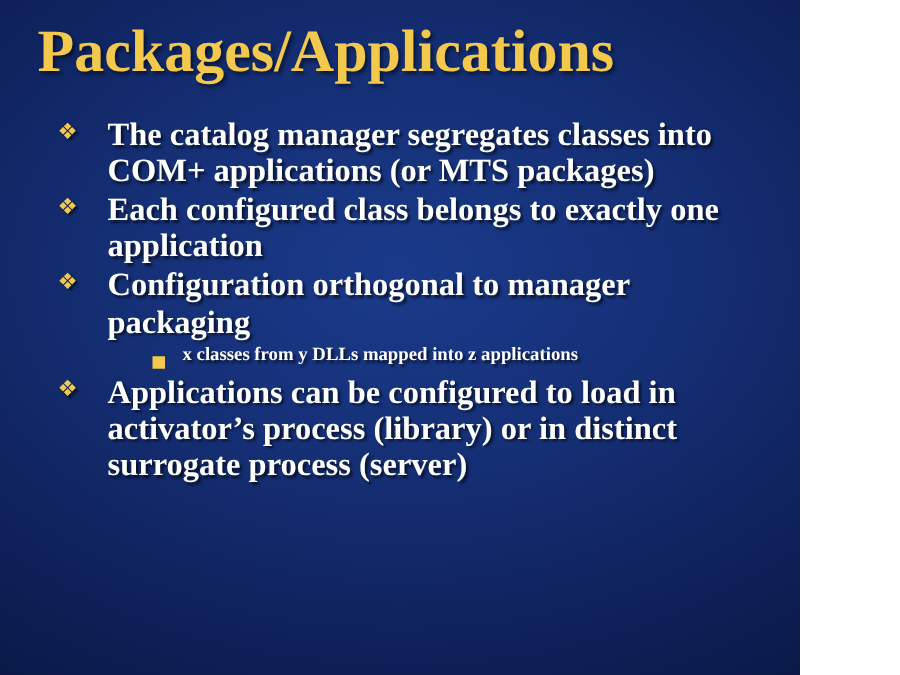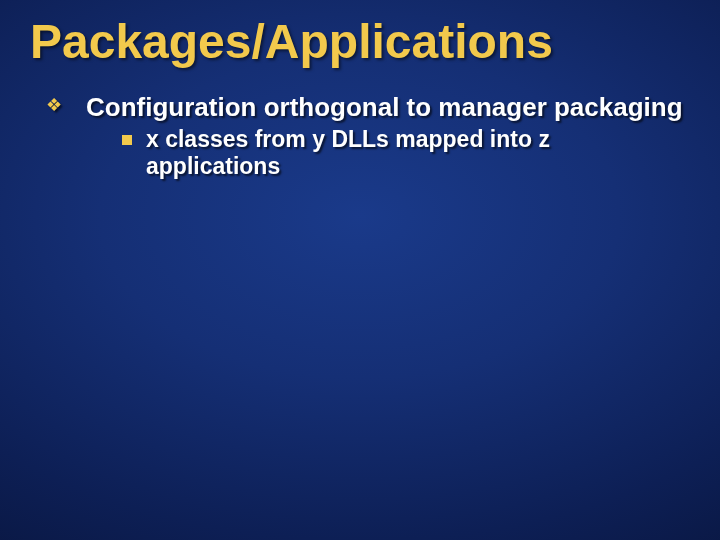--- a/index.html
+++ b/index.html
@@ -4,26 +4,27 @@
 <style>
   html, body {
     margin: 0;
     padding: 0;
     width: 720px;
     height: 540px;
     overflow: hidden;
     font-family: Arial, Helvetica, sans-serif;
   }
   .slide {
-    width: 720px;
+    width: 640px;
     height: 540px;
     background: radial-gradient(ellipse 120% 100% at 50% 40%, #1a3a8a 0%, #152f75 30%, #0d1f55 60%, #050d2a 100%);
     box-sizing: border-box;
     padding: 14px 30px 20px 30px;
     position: relative;
+    font-family: Liberation Serif, serif;
   }
   .title {
     color: #f2c94c;
     font-size: 48px;
     font-weight: bold;
     letter-spacing: 0px;
     margin: 0 0 24px 0;
     text-shadow: 2px 2px 3px rgba(0,0,0,0.5);
   }
   .bullets {
@@ -50,21 +51,21 @@
     font-weight: normal;
     color: #f2c94c;
   }
   .sub {
     list-style: none;
     margin: 4px 0 6px 0;
     padding: 0 0 0 32px;
   }
   .sub > li {
     color: #ffffff;
-    font-size: 23px;
+    font-size: 15px;
     font-weight: bold;
     line-height: 1.15;
     padding-left: 28px;
     position: relative;
     text-shadow: 2px 2px 2px rgba(0,0,0,0.6);
   }
   .sub > li::before {
     content: "";
     position: absolute;
     left: 4px;
@@ -73,20 +74,23 @@
     height: 10px;
     background: #f2c94c;
   }
 </style>
 </head>
 <body>
 
 <div class="slide">
   <h1 class="title">Packages/Applications</h1>
   <ul class="bullets">
+    <li><span>The catalog manager segregates classes into COM+ applications (or MTS packages)</span></li>
+    <li><span>Each configured class belongs to exactly one application</span></li>
     <li>
       <span>Configuration orthogonal to manager packaging</span>
       <ul class="sub">
         <li><span>x classes from y DLLs mapped into z applications</span></li>
       </ul>
     </li>
+    <li><span>Applications can be configured to load in activator’s process (library) or in distinct surrogate process (server)</span></li>
   </ul>
 </div>
 
 </body></html>

